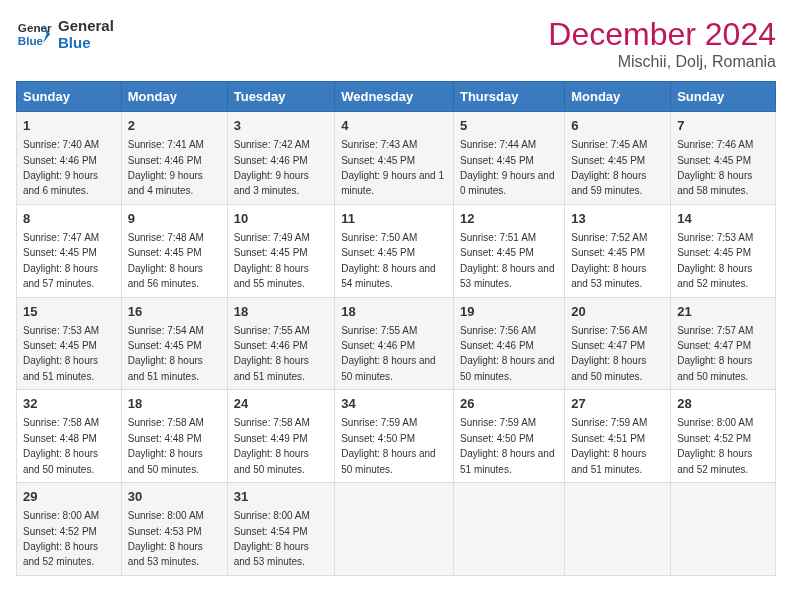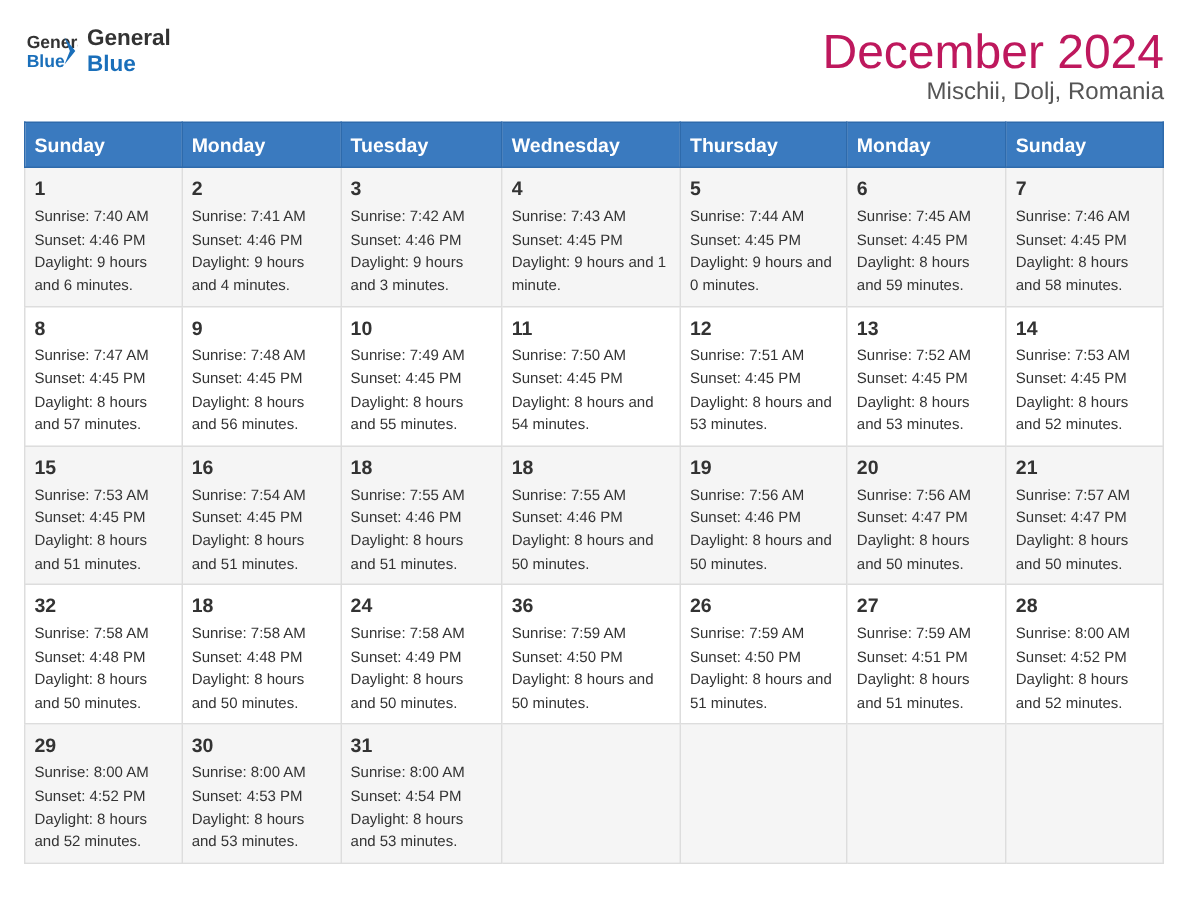--- a/index.html
+++ b/index.html
@@ -131,21 +131,21 @@
         <td><span class="day-num">18</span><span class="day-info">Sunrise: 7:55 AM<br>Sunset: 4:46 PM<br>Daylight: 8 hours and 51 minutes.</span></td>
         <td><span class="day-num">18</span><span class="day-info">Sunrise: 7:55 AM<br>Sunset: 4:46 PM<br>Daylight: 8 hours and 50 minutes.</span></td>
         <td><span class="day-num">19</span><span class="day-info">Sunrise: 7:56 AM<br>Sunset: 4:46 PM<br>Daylight: 8 hours and 50 minutes.</span></td>
         <td><span class="day-num">20</span><span class="day-info">Sunrise: 7:56 AM<br>Sunset: 4:47 PM<br>Daylight: 8 hours and 50 minutes.</span></td>
         <td><span class="day-num">21</span><span class="day-info">Sunrise: 7:57 AM<br>Sunset: 4:47 PM<br>Daylight: 8 hours and 50 minutes.</span></td>
       </tr>
       <tr>
         <td><span class="day-num">32</span><span class="day-info">Sunrise: 7:58 AM<br>Sunset: 4:48 PM<br>Daylight: 8 hours and 50 minutes.</span></td>
         <td><span class="day-num">18</span><span class="day-info">Sunrise: 7:58 AM<br>Sunset: 4:48 PM<br>Daylight: 8 hours and 50 minutes.</span></td>
         <td><span class="day-num">24</span><span class="day-info">Sunrise: 7:58 AM<br>Sunset: 4:49 PM<br>Daylight: 8 hours and 50 minutes.</span></td>
-        <td><span class="day-num">36</span><span class="day-info">Sunrise: 7:59 AM<br>Sunset: 4:50 PM<br>Daylight: 8 hours and 50 minutes.</span></td>
+        <td><span class="day-num">34</span><span class="day-info">Sunrise: 7:59 AM<br>Sunset: 4:50 PM<br>Daylight: 8 hours and 50 minutes.</span></td>
         <td><span class="day-num">26</span><span class="day-info">Sunrise: 7:59 AM<br>Sunset: 4:50 PM<br>Daylight: 8 hours and 51 minutes.</span></td>
         <td><span class="day-num">27</span><span class="day-info">Sunrise: 7:59 AM<br>Sunset: 4:51 PM<br>Daylight: 8 hours and 51 minutes.</span></td>
         <td><span class="day-num">28</span><span class="day-info">Sunrise: 8:00 AM<br>Sunset: 4:52 PM<br>Daylight: 8 hours and 52 minutes.</span></td>
       </tr>
       <tr>
         <td><span class="day-num">29</span><span class="day-info">Sunrise: 8:00 AM<br>Sunset: 4:52 PM<br>Daylight: 8 hours and 52 minutes.</span></td>
         <td><span class="day-num">30</span><span class="day-info">Sunrise: 8:00 AM<br>Sunset: 4:53 PM<br>Daylight: 8 hours and 53 minutes.</span></td>
         <td><span class="day-num">31</span><span class="day-info">Sunrise: 8:00 AM<br>Sunset: 4:54 PM<br>Daylight: 8 hours and 53 minutes.</span></td>
         <td class="empty-cell"></td>
         <td class="empty-cell"></td>

